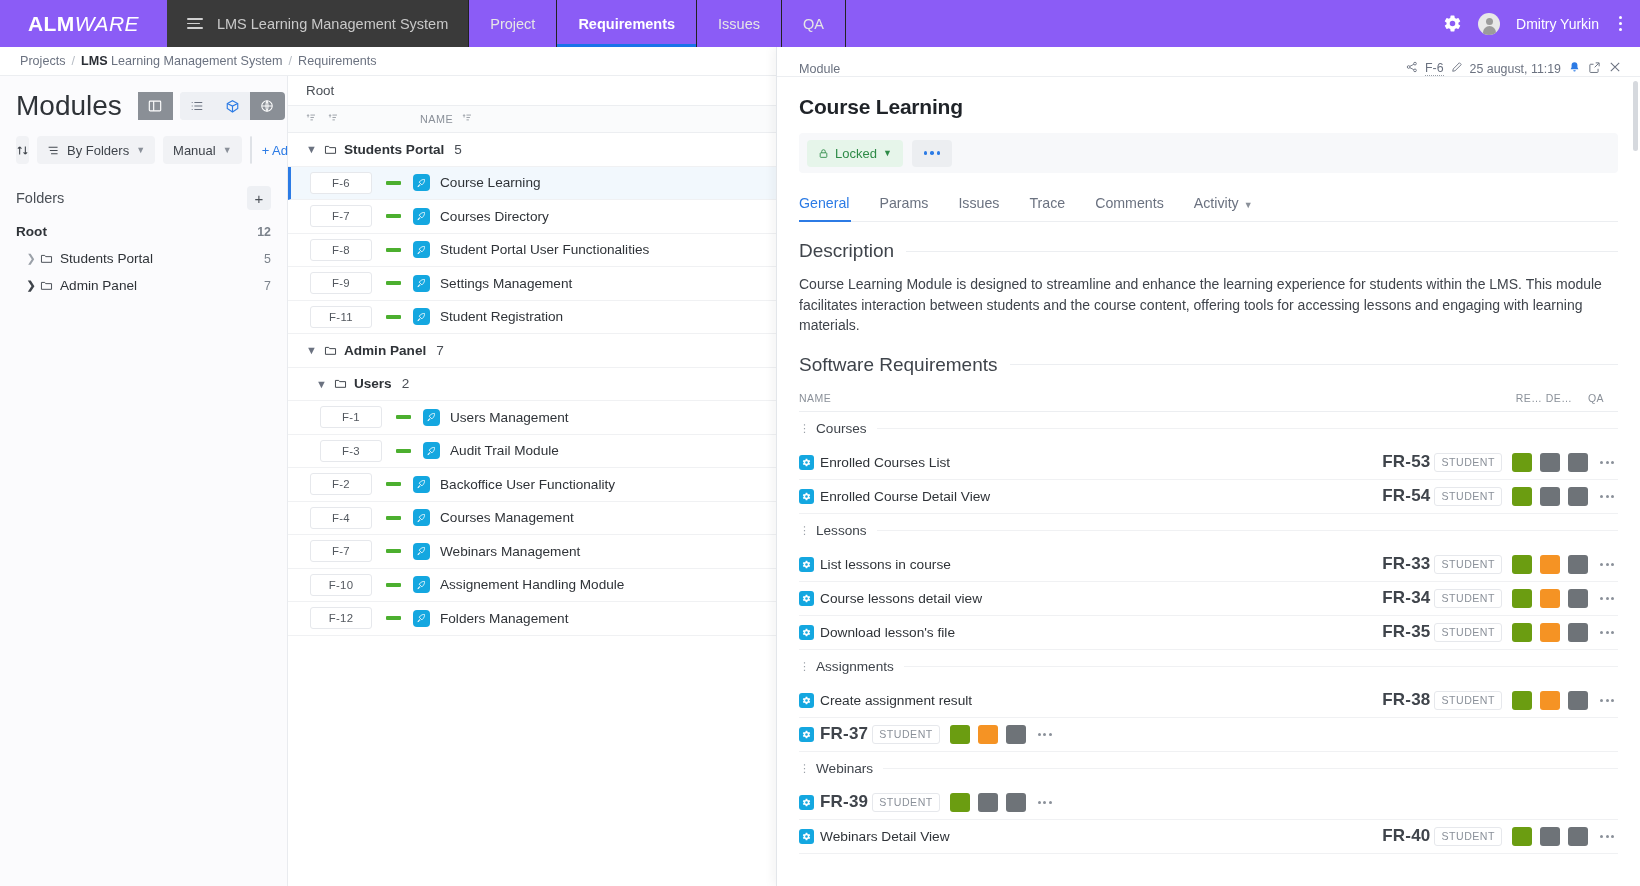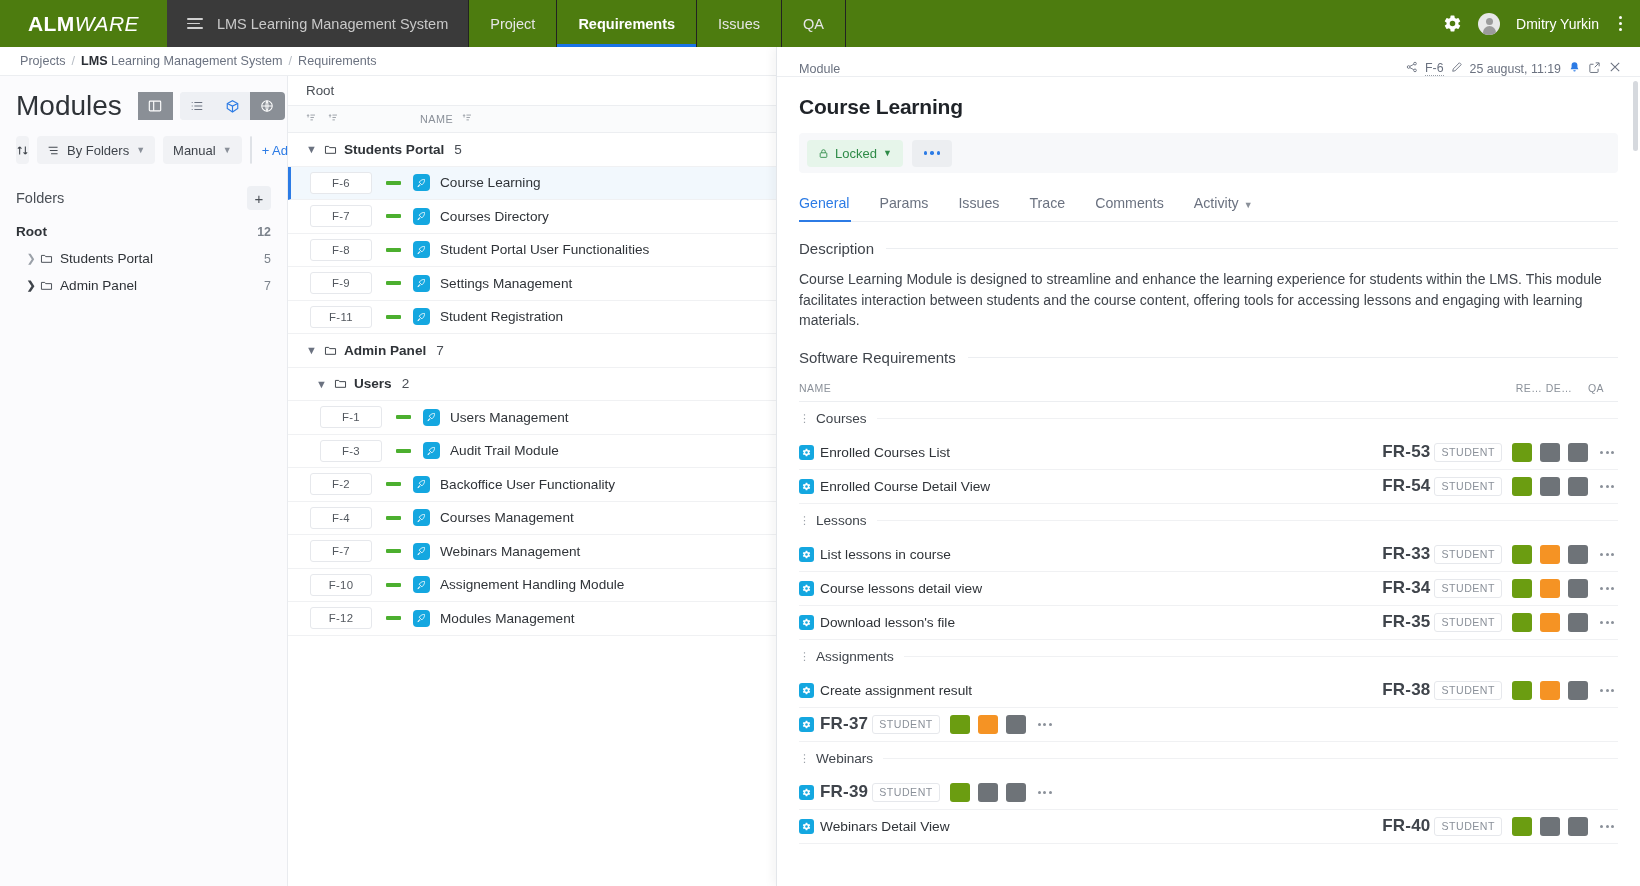--- a/index.html
+++ b/index.html
@@ -7,21 +7,21 @@
     width: 1640px; height: 886px;
     font-family: "Liberation Sans", sans-serif;
     background: #ffffff;
     overflow: hidden;
     -webkit-font-smoothing: antialiased;
   }
   .app { position: relative; width: 1640px; height: 886px; }
 
   
   .topbar {
-    height: 47px; background: #4d7c0f; display: flex; align-items: stretch;
+    height: 47px; background: #8b5cf6; display: flex; align-items: stretch;
     position: relative; z-index: 5;
   }
   .logo {
     display: flex; align-items: center; padding: 0 28px; color: #fff;
     font-size: 21px; letter-spacing: .4px;
   }
   .logo b { font-weight: 700; }
   .logo span.light { font-weight: 300; font-style: italic; }
   .project-chip {
     background: #3a3a3a; display: flex; align-items: center; gap: 14px;
@@ -164,21 +164,21 @@
   .dots3 {
     height:27px; width:40px; background:#eceef1; border-radius:4px; display:flex; align-items:center;
     justify-content:center; gap:3px; cursor:pointer;
   }
   .dots3 i { width:3.5px; height:3.5px; border-radius:50%; background:#2c7be5; }
   .tabs { display:flex; gap:0; border-bottom:1px solid #eceef1; margin-top:12px; }
   .tab { padding: 10px 16px 10px 0; margin-right:14px; font-size:14.2px; color:#6b7280; cursor:pointer; position:relative; }
   .tab.active { color:#2c7be5; }
   .tab.active::after { content:""; position:absolute; left:0; right:14px; bottom:-1px; height:2px; background:#2c7be5; }
   .sec-hdr { display:flex; align-items:center; gap:12px; margin-top:18px; }
-  .sec-hdr .lbl { font-size:15px; color:#3f444b; white-space:nowrap; }
+  .sec-hdr .lbl { font-size:19px; color:#3f444b; white-space:nowrap; }
   .sec-hdr .rule { flex:1; height:1px; background:#eceef1; }
   .descr { font-size:14px; line-height:1.47; color:#3f444b; margin-top:12px; }
   .req-colhdr {
     display:flex; align-items:center; height:26px; font-size:10.5px; color:#8a9099;
     letter-spacing:.5px; border-bottom:1px solid #eceef1; margin-top:10px;
   }
   .req-colhdr .nm { flex:1; }
   .req-colhdr .cc { width:30px; text-align:center; }
   .req-colhdr .cc.last { width:44px; }
   .grp-row { display:flex; align-items:center; gap:10px; height:34px; }
@@ -602,21 +602,21 @@
           <div style="width:30px;display:flex;justify-content:center">
             <span class="prio"></span>
           </div>
           <div style="width:26px;display:flex;justify-content:center">
             <span class="rocket">
               <svg width="10" height="10" viewBox="0 0 16 16" fill="none" stroke="#fff" stroke-width="1.3">
                 <path d="M6 10.2C4.5 11 3.4 12.6 3 14c1.4-.4 3-1.5 3.8-3M13.6 2.4c-2.6-.3-5.2.8-6.9 2.5L5 6.6l4.4 4.4 1.7-1.7c1.7-1.7 2.8-4.3 2.5-6.9z"></path>
               </svg>
             </span>
           </div>
-          <div class="nm" style="padding-left:6px">Modules Management</div>
+          <div class="nm" style="padding-left:6px">Folders Management</div>
         </div>
       </div>
   </div>
 
   <div class="panel">
     <div class="panel-top">
       <span>Module</span>
       <span class="meta">
         <span>
           <svg width="12" height="12" viewBox="0 0 16 16" fill="none" stroke="#6b7280" stroke-width="1.2">

